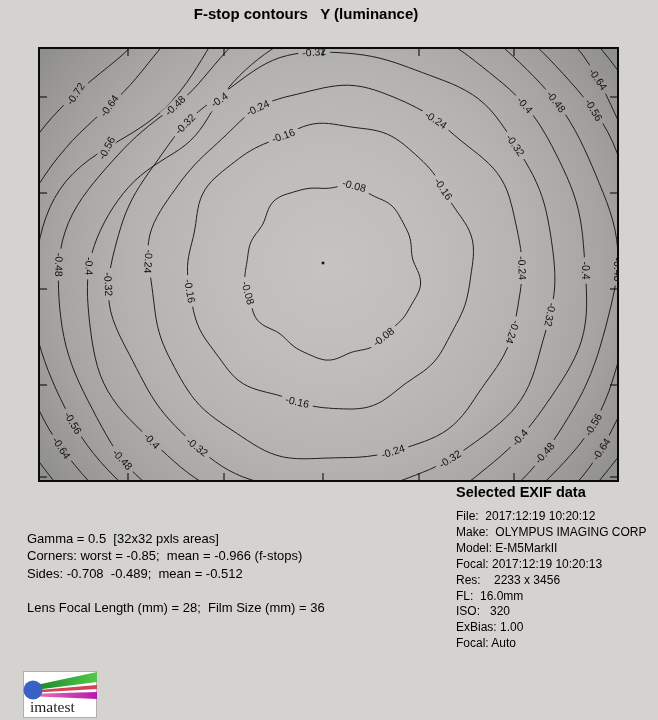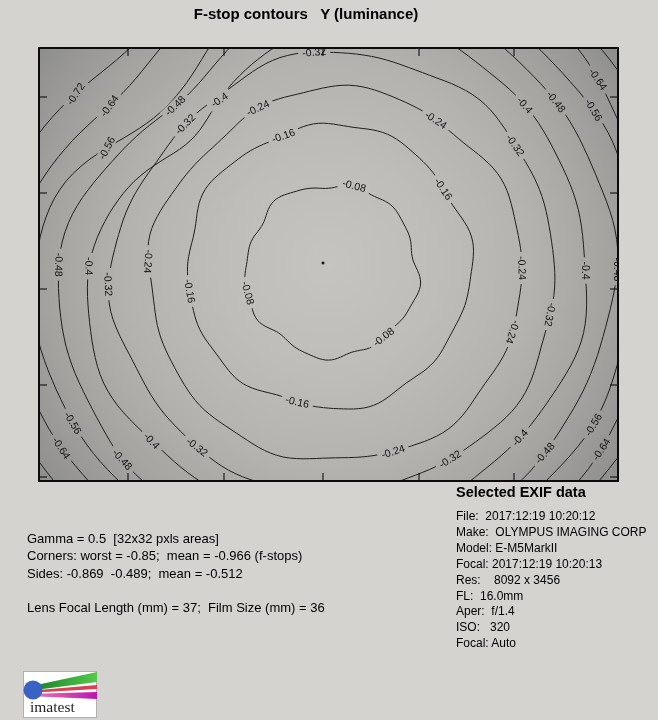--- a/index.html
+++ b/index.html
@@ -239,35 +239,35 @@
         <line x1="579" y1="338" x2="572" y2="338"></line>
         <line x1="2" y1="430" x2="9" y2="430"></line>
         <line x1="579" y1="430" x2="572" y2="430"></line>
       </g>
       <rect x="1" y="1" width="579" height="433" fill="none" stroke="#0b0b0b" stroke-width="2"></rect>
     </svg>
 
   <div class="stats">
     <div class="line">Gamma = 0.5  [32x32 pxls areas]</div>
     <div class="line">Corners: worst = -0.85;  mean = -0.966 (f-stops)</div>
-    <div class="line">Sides: -0.869  -0.489;  mean = -0.512</div>
+    <div class="line">Sides: -0.708  -0.489;  mean = -0.512</div>
     <div class="line">&nbsp;</div>
-    <div class="line">Lens Focal Length (mm) = 37;  Film Size (mm) = 36</div>
+    <div class="line">Lens Focal Length (mm) = 28;  Film Size (mm) = 36</div>
   </div>
 
   <div class="exif">
     <div class="exif-h">Selected EXIF data</div>
     <div class="exline">File:  2017:12:19 10:20:12</div>
     <div class="exline">Make:  OLYMPUS IMAGING CORP</div>
     <div class="exline">Model: E-M5MarkII</div>
     <div class="exline">Focal: 2017:12:19 10:20:13</div>
-    <div class="exline">Res:    8092 x 3456</div>
+    <div class="exline">Res:    2233 x 3456</div>
     <div class="exline">FL:  16.0mm</div>
-    <div class="exline">Aper:  f/1.4</div>
     <div class="exline">ISO:   320</div>
+    <div class="exline">ExBias: 1.00</div>
     <div class="exline">Focal: Auto</div>
   </div>
 
   <svg class="logo" width="74" height="47" viewBox="0 0 74 47" style="position:absolute;left:23px;top:671px">
     <defs>
       <linearGradient id="lgGreen" x1="0" y1="0" x2="1" y2="0">
         <stop offset="0" stop-color="#0d7d24"></stop>
           <stop offset="1" stop-color="#55c94a"></stop>
       </linearGradient>
       <linearGradient id="lgPink" x1="0" y1="0" x2="1" y2="0">

